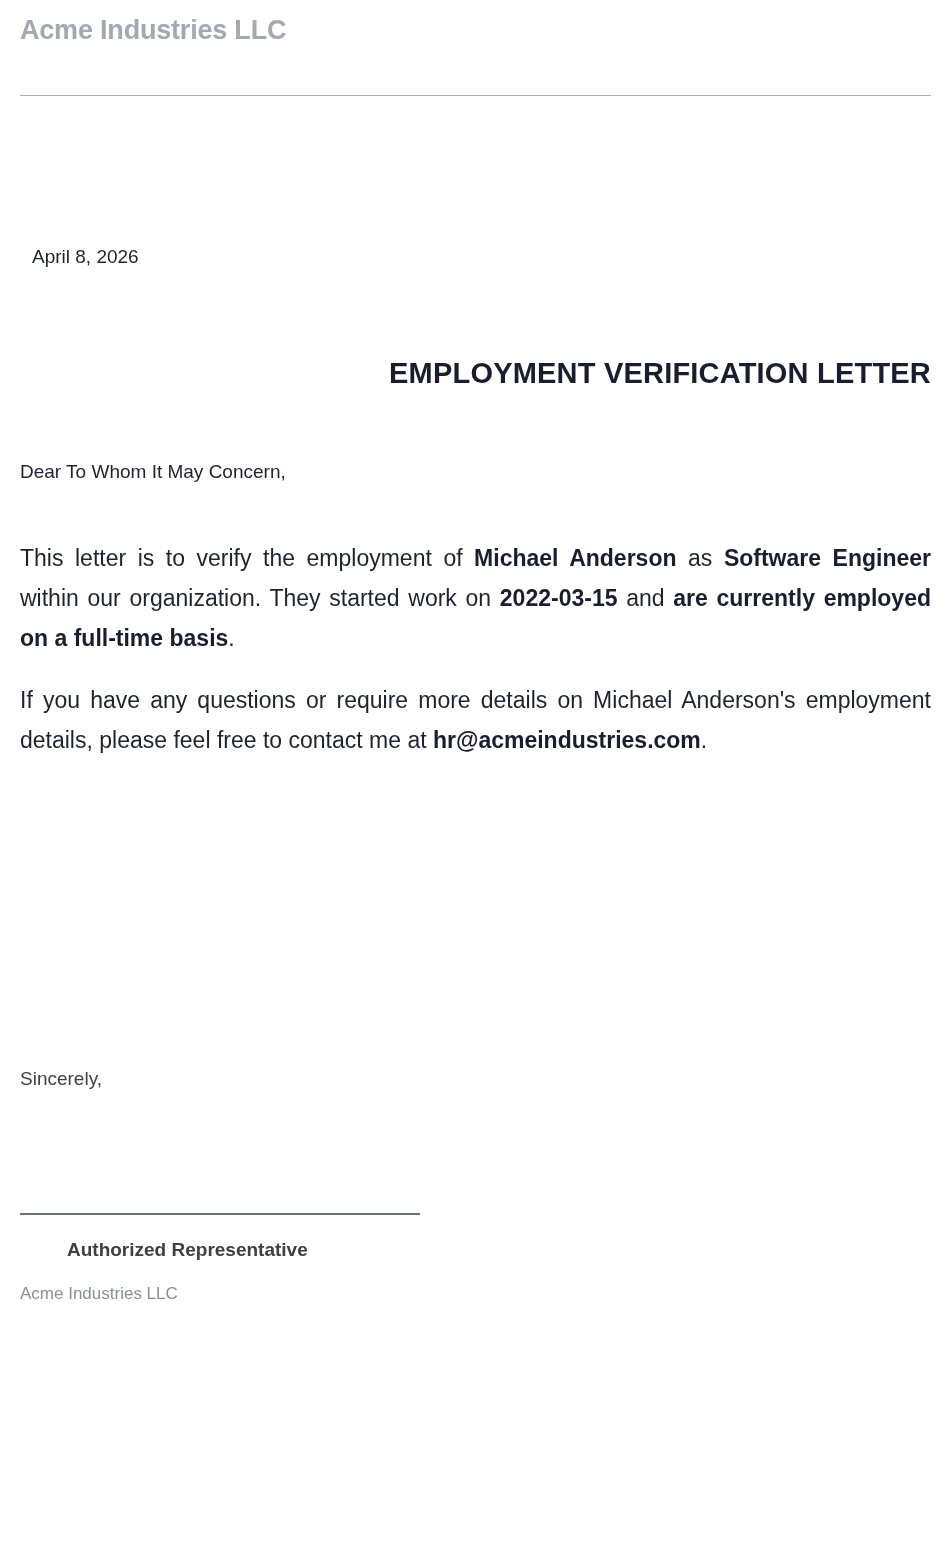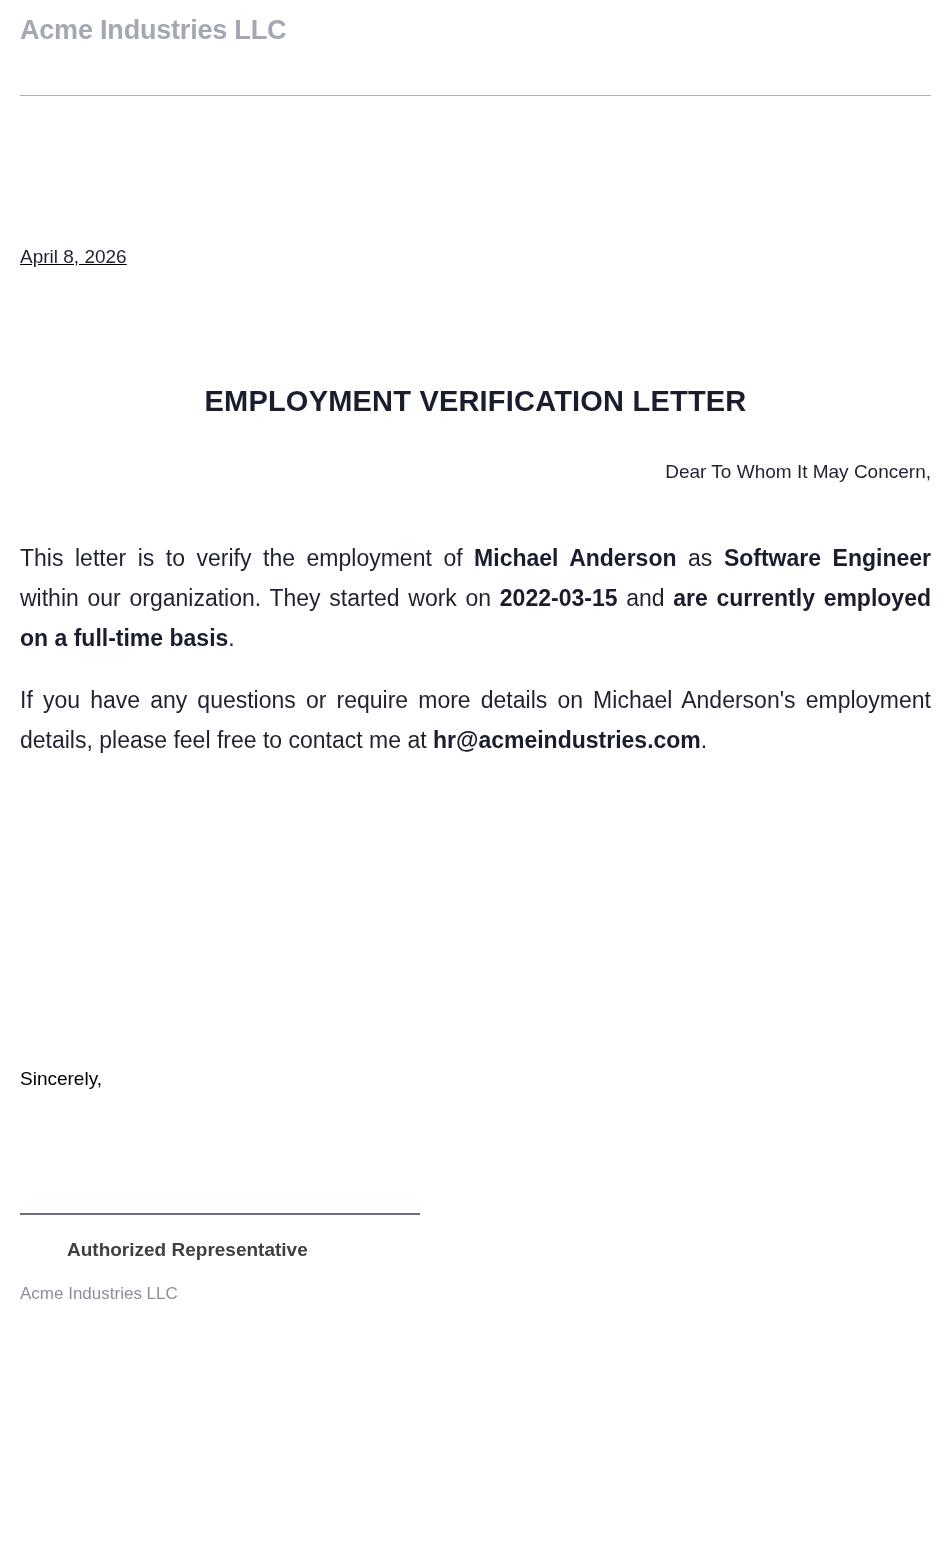--- a/index.html
+++ b/index.html
@@ -40,59 +40,57 @@
     left: 20px;
     top: 95px;
     width: 911px;
     height: 1px;
     background: #adb0b6;
   }
 
   
   .meta-block {
     position: absolute;
-    left: 20px;
+    left: 32px;
     top: 239px;
     width: 500px;
-    text-decoration: underline;
   }
   .meta-line {
     font-size: 19px;
     color: #1f2330;
     line-height: 36px;
     white-space: nowrap;
   }
 
   
   .doc-title {
     position: absolute;
     left: 20px;
-    top: 381px;
+    top: 353px;
     width: 911px;
-    text-align: center;
+    text-align: right;
     font-size: 29px;
     font-weight: bold;
     color: #1a1d2e;
     letter-spacing: 0.2px;
     line-height: 40px;
   }
 
   
   .body-block {
     position: absolute;
     left: 20px;
     top: 458px;
     width: 911px;
   }
   .salutation {
     font-size: 19px;
     color: #1f2330;
     line-height: 28px;
     margin: 0 0 52px 0;
-    text-align: right;
   }
   p.para {
     font-size: 23px;
     color: #1f2330;
     line-height: 40px;
     margin: 0 0 22px 0;
     text-align: justify;
     text-justify: inter-word;
     -webkit-hyphens: auto;
     hyphens: auto;
@@ -102,21 +100,21 @@
 
   
   .sign-block {
     position: absolute;
     left: 20px;
     top: 1065px;
     width: 520px;
   }
   .closing {
     font-size: 19px;
-    color: #000000;
+    color: #404040;
     line-height: 28px;
     margin: 0;
   }
   .sig-line {
     width: 400px;
     height: 2px;
     background: #6a707e;
     margin-top: 120px;
   }
   .sig-name {

